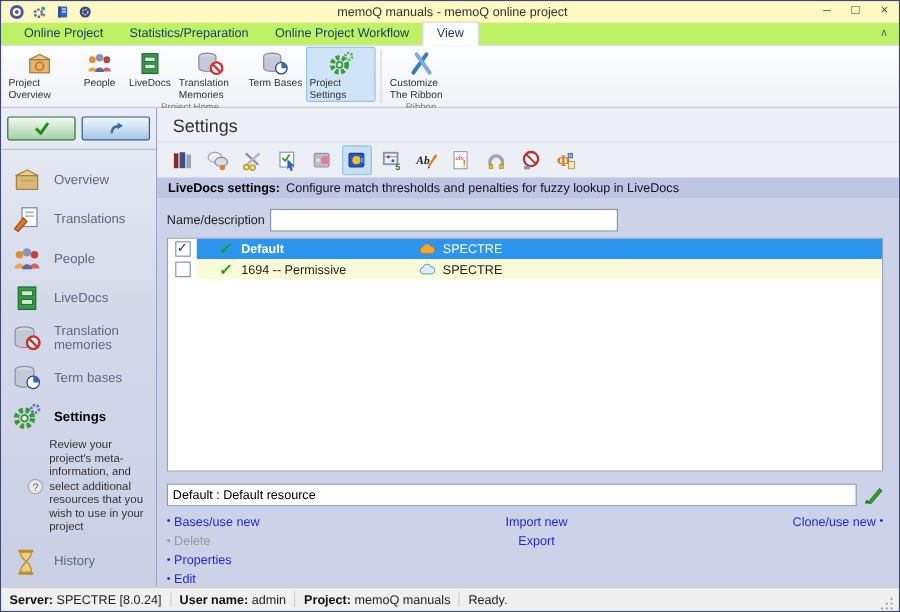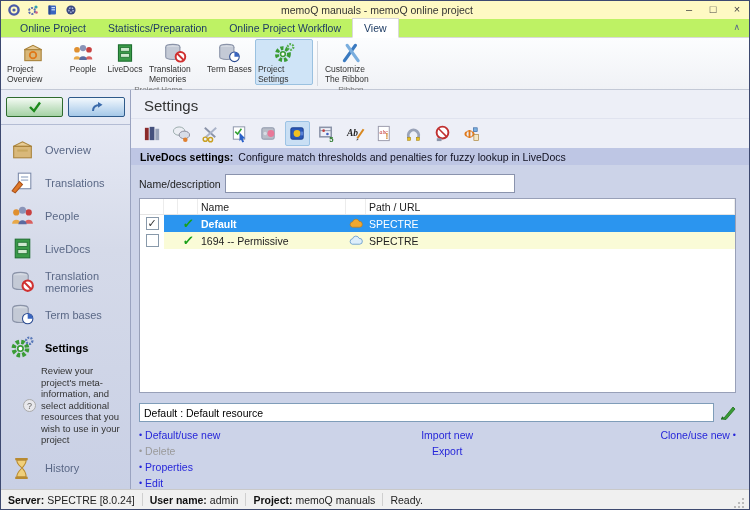--- a/index.html
+++ b/index.html
@@ -409,28 +409,20 @@
         <span>Configure match thresholds and penalties for fuzzy lookup in LiveDocs</span>
       </div>
 
       <div class="c-main">
         <div class="c-filter">
           <label>Name/description</label>
           <input type="text" value="" style="">
         </div>
 
         <div class="c-table">
-          <div class="trow thead">
-            <div class="cell c1"></div>
-              <div class="cell c2"></div>
-              <div class="cell c3"></div>
-            <div class="cell c4">Name</div>
-            <div class="cell c5"></div>
-            <div class="cell c6">Path / URL</div>
-          </div>
 
           <div class="trow rsel">
             <div class="cell c1">
                 <span class="cbx">✓</span>
               </div>
             <div class="cell c2"></div>
             <div class="cell c3">
                 <span class="gcheck">✓</span>
               </div>
             <div class="cell c4">Default</div>
@@ -465,21 +457,21 @@
         <div class="c-field">
           <input type="text" value="Default : Default resource" style="">
           <svg width="17" height="17" viewBox="0 0 17 17">
               <path d="M2 15 L5 14 L14 3 L16 5 L7 15.5 Z" fill="#3a9c35" stroke="#1e6e1e" stroke-width=".8"></path>
               <path d="M2 15 L3.2 12.2 L5 14 Z" fill="#1e6e1e"></path>
             </svg>
         </div>
 
         <div class="c-actions">
           <div class="col-l">
-            <span class="lnk"><span class="blt">•</span> <span>Default/use new</span></span>
+            <span class="lnk"><span class="blt">•</span> <span>Bases/use new</span></span>
             <span class="lnk dis"><span class="blt">•</span> <span>Delete</span></span>
             <span class="lnk"><span class="blt">•</span> <span>Properties</span></span>
             <span class="lnk"><span class="blt">•</span> <span>Edit</span></span>
           </div>
           <div class="col-c">
             <span class="lnk"><span>Import new</span></span>
             <span class="lnk"><span>Export</span></span>
           </div>
           <div class="col-r">
             <span class="lnk"><span>Clone/use new</span> <span class="blt">•</span></span>

